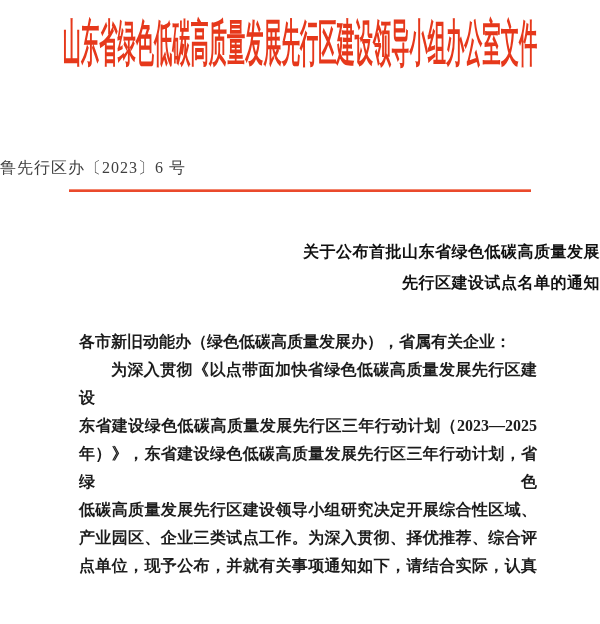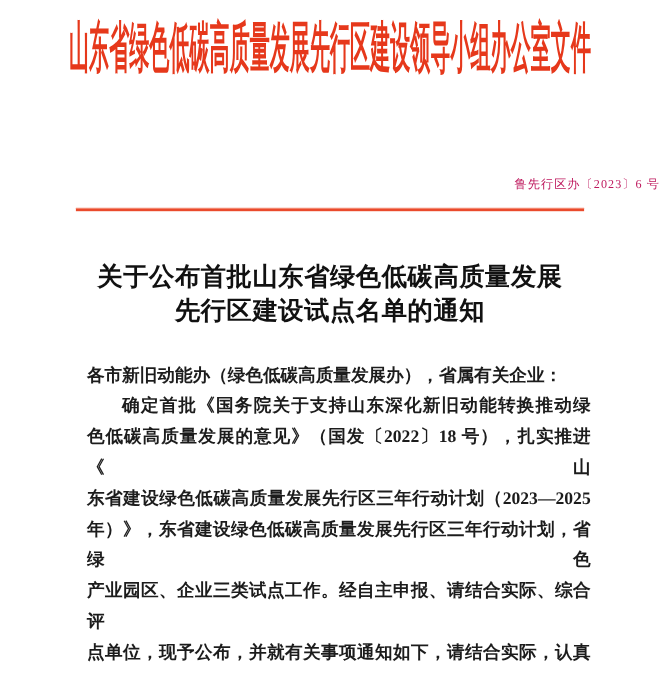--- a/index.html
+++ b/index.html
@@ -28,36 +28,36 @@
     font-size: 50px;
     line-height: 62px;
     font-weight: bold;
     white-space: nowrap;
     transform: scaleX(0.365);
     transform-origin: center center;
     letter-spacing: 0;
   }
   .doc-number {
     margin-top: 84px;
-    text-align: right;
-    font-size: 11px;
+    text-align: left;
+    font-size: 16px;
     line-height: 20px;
     letter-spacing: 1px;
-    color: #be185d;
+    color: #404040;
   }
   .red-rule {
     width: 462px;
     height: 2px;
     margin: 11px auto 0 auto;
     border-top: 1px solid #f2866f;
   }
   .doc-title {
     margin-top: 44px;
-    text-align: center;
-    font-size: 23px;
+    text-align: right;
+    font-size: 16px;
     line-height: 31px;
     font-weight: bold;
     color: #111111;
     letter-spacing: 0.5px;
   }
   .body-text {
     width: 458px;
     margin: 30px 63px 0 79px;
     font-size: 16px;
     line-height: 28px;
@@ -89,22 +89,22 @@
   <div class="red-rule" style="background-color: rgb(234, 74, 44);"></div>
 
   <div class="doc-title">
     <div>关于公布首批山东省绿色低碳高质量发展</div>
     <div>先行区建设试点名单的通知</div>
   </div>
 
   <div class="body-text">
     <div class="line">各市新旧动能办（绿色低碳高质量发展办），省属有关企业：</div>
     <div>
-        <div class="line justify indent">确定首批《国务院关于支持山东深化新旧动能转换推动绿</div>
-        <div class="line justify">色低碳高质量发展的意见》（国发〔2022〕18 号），扎实推进《山</div>
+        <div class="line justify indent">为深入贯彻《以点带面加快省绿色低碳高质量发展先行区建设</div>
         <div class="line justify">东省建设绿色低碳高质量发展先行区三年行动计划（2023—2025</div>
         <div class="line justify">年）》，东省建设绿色低碳高质量发展先行区三年行动计划，省绿色</div>
-        <div class="line justify">产业园区、企业三类试点工作。经自主申报、请结合实际、综合评</div>
+        <div class="line justify">低碳高质量发展先行区建设领导小组研究决定开展综合性区域、</div>
+        <div class="line justify">产业园区、企业三类试点工作。为深入贯彻、择优推荐、综合评</div>
         <div class="line justify">点单位，现予公布，并就有关事项通知如下，请结合实际，认真</div>
       </div>
   </div>
 
 </div>
 
 </body></html>

